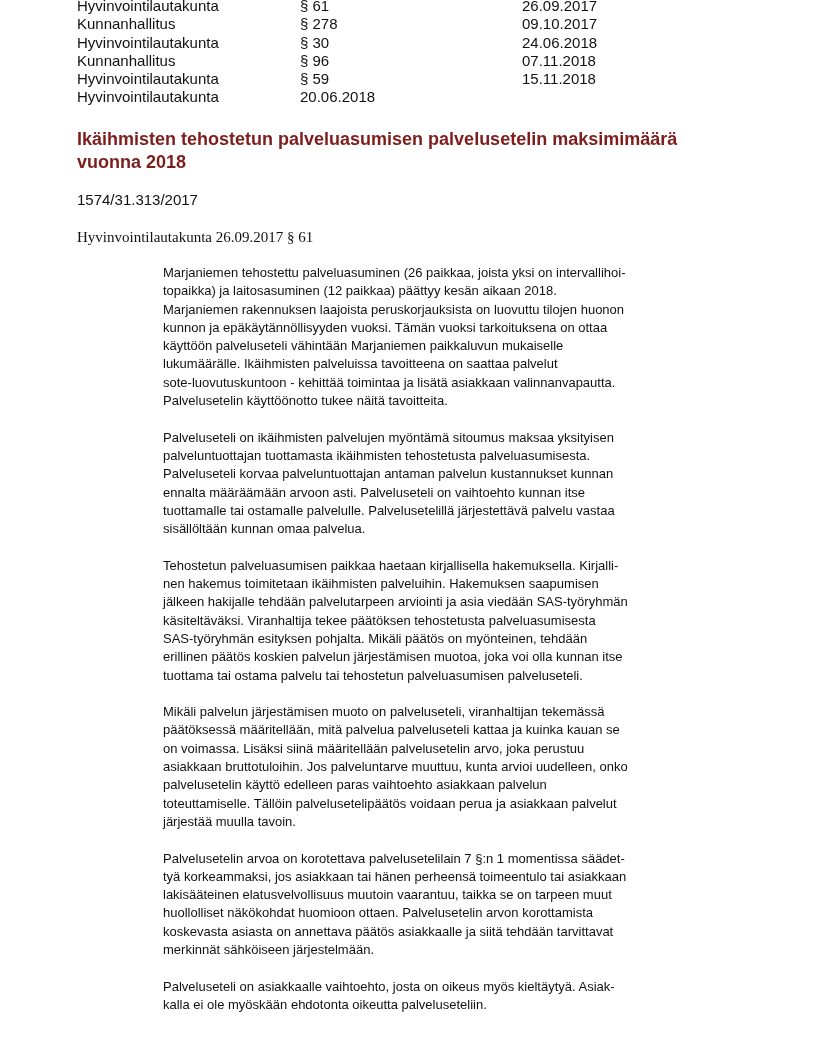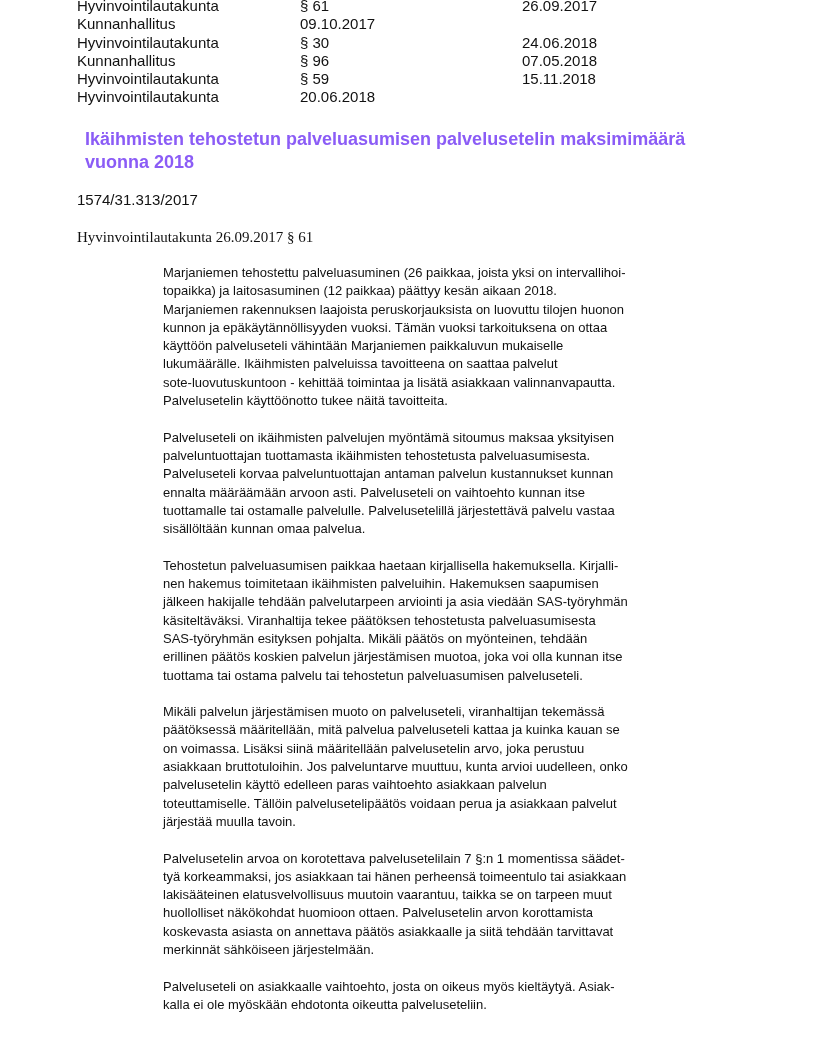--- a/index.html
+++ b/index.html
@@ -9,23 +9,23 @@
   }
   .history {
     position: absolute; left: 77px; top: -3px;
     font-size: 15px; line-height: 18.3px;
   }
   .hrow { display: flex; height: 18.3px; }
   .hc-body { width: 223px; }
   .hc-para { width: 222px; }
   .hc-date { width: 120px; }
   .title {
-    position: absolute; left: 85px; top: 128px; width: 660px;
+    position: absolute; left: 77px; top: 128px; width: 660px;
     font-size: 18px; font-weight: bold; line-height: 23px; margin: 0;
-    color: #8b5cf6;
+    color: #7f1d1d;
   }
   .docnum {
     position: absolute; left: 77px; top: 191px;
     font-size: 15px; line-height: 18px;
   }
   .meeting {
     position: absolute; left: 77px; top: 228px;
     font-size: 15px; line-height: 18px; font-family: Liberation Serif, serif;
   }
   .content {
@@ -40,31 +40,32 @@
 <body>
 
 <div class="history">
   <div class="hrow">
     <span class="hc-body">Hyvinvointilautakunta</span>
     <span class="hc-para">§ 61</span>
     <span class="hc-date">26.09.2017</span>
   </div>
   <div class="hrow">
     <span class="hc-body">Kunnanhallitus</span>
+    <span class="hc-para">§ 278</span>
     <span class="hc-date">09.10.2017</span>
   </div>
   <div class="hrow">
     <span class="hc-body">Hyvinvointilautakunta</span>
     <span class="hc-para">§ 30</span>
     <span class="hc-date">24.06.2018</span>
   </div>
   <div class="hrow">
     <span class="hc-body">Kunnanhallitus</span>
     <span class="hc-para">§ 96</span>
-    <span class="hc-date">07.05.2018</span>
+    <span class="hc-date">07.11.2018</span>
   </div>
   <div class="hrow">
     <span class="hc-body">Hyvinvointilautakunta</span>
     <span class="hc-para">§ 59</span>
     <span class="hc-date">15.11.2018</span>
   </div>
   <div class="hrow">
     <span class="hc-body">Hyvinvointilautakunta</span>
     <span class="hc-date">20.06.2018</span>
   </div>

